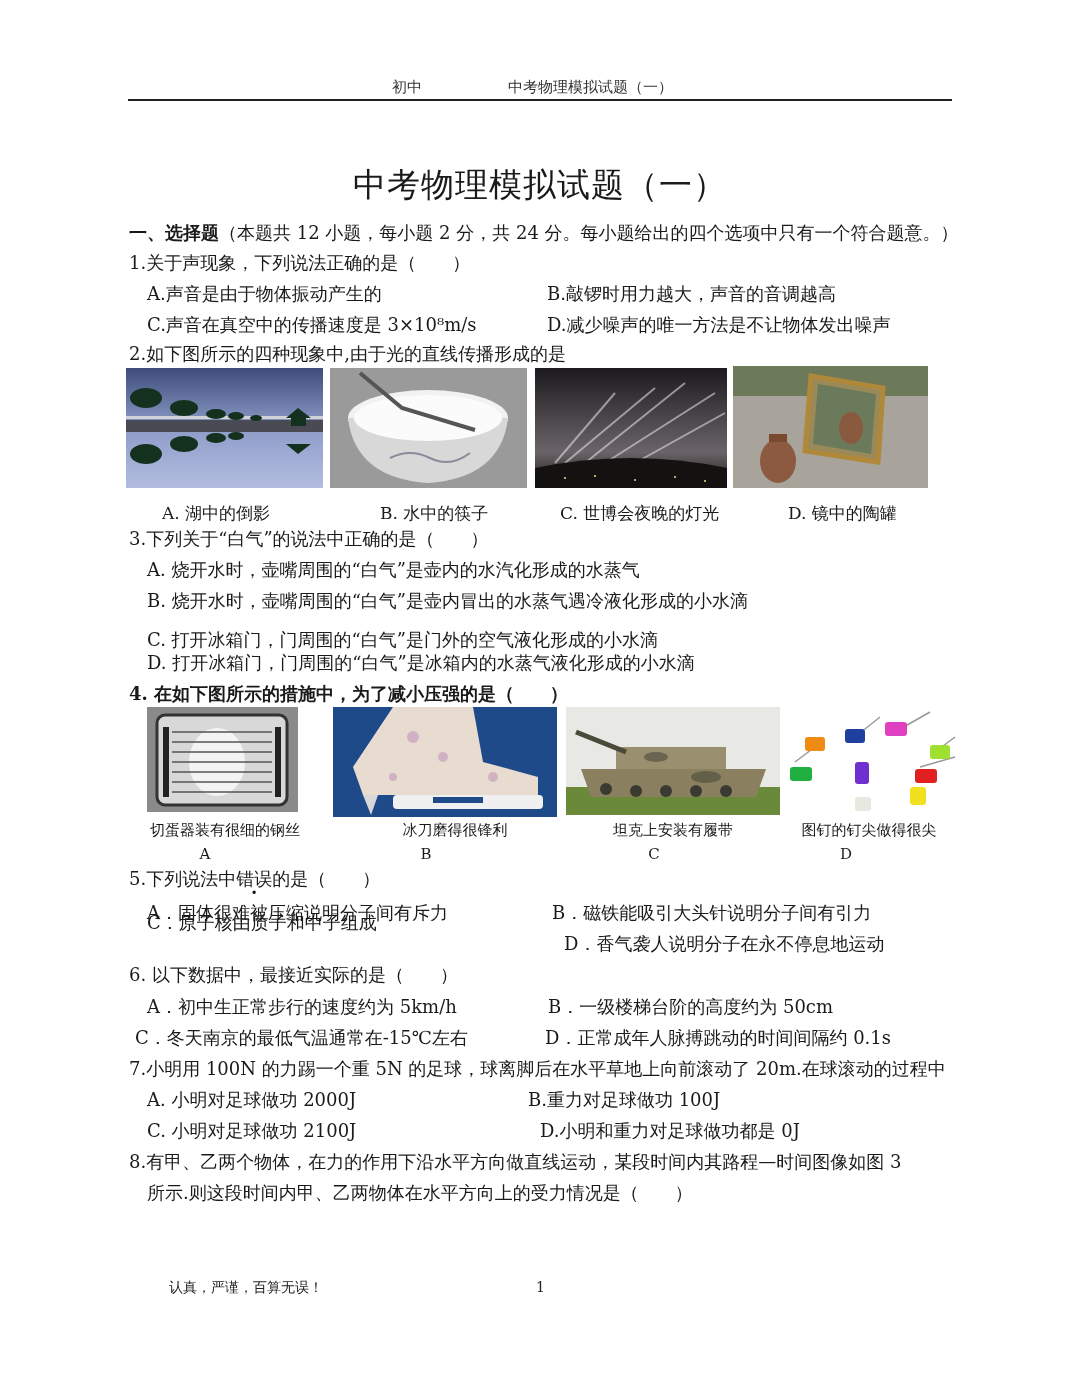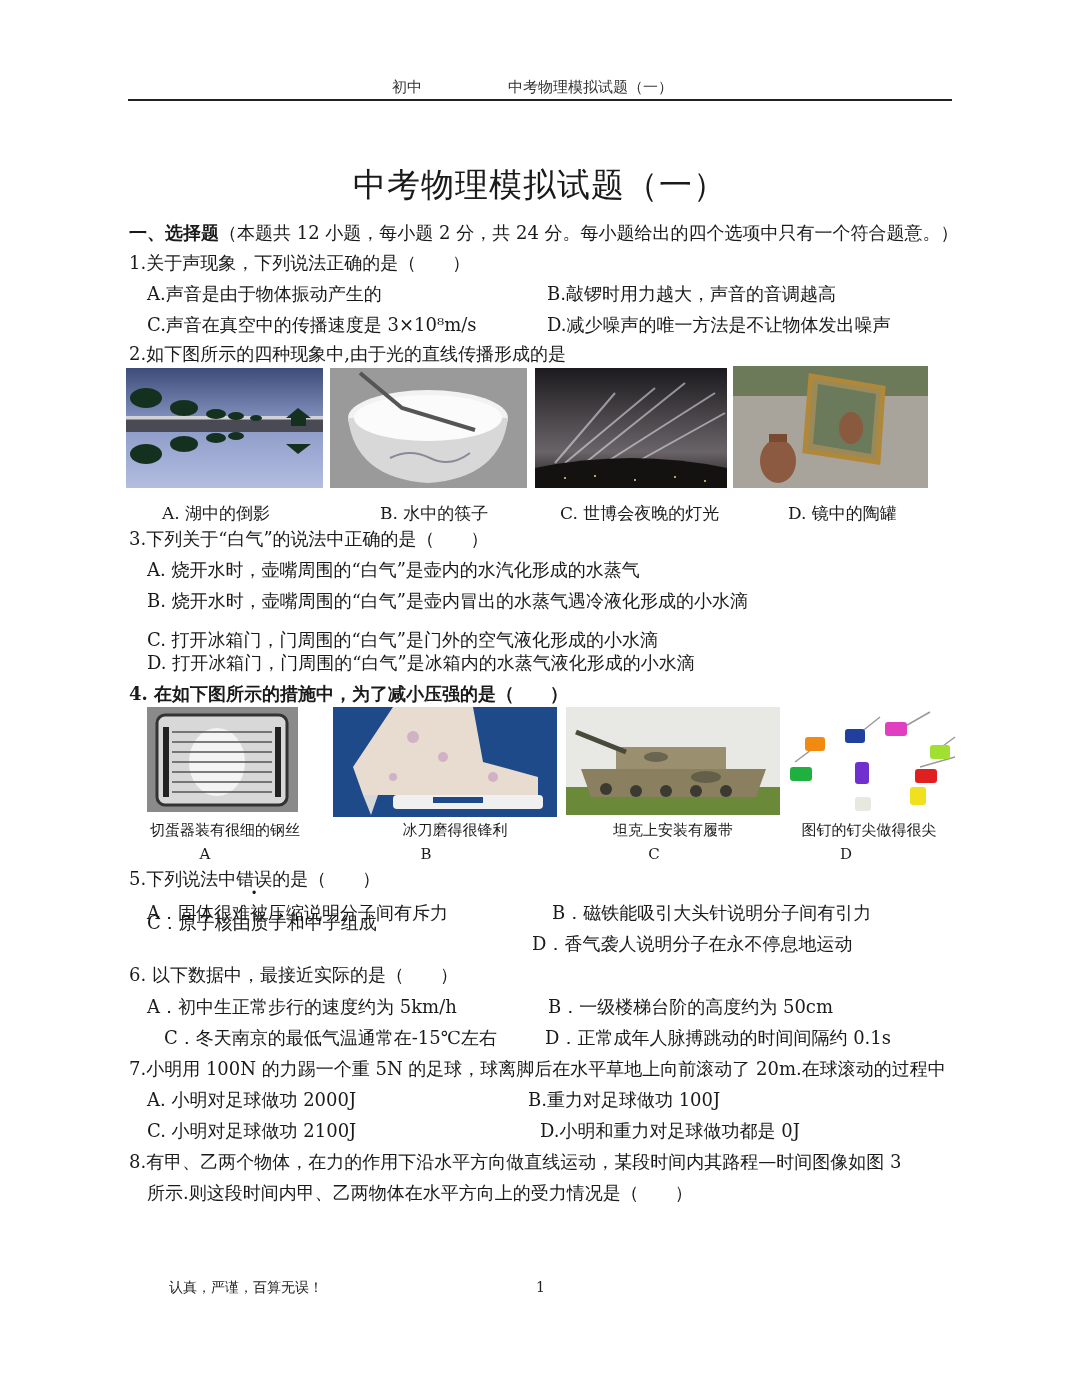--- a/index.html
+++ b/index.html
@@ -215,26 +215,26 @@
 <div class="abs letter" style="left:416px; top:845px; width:20px;">B</div>
 <div class="abs letter" style="left:644px; top:845px; width:20px;">C</div>
 <div class="abs letter" style="left:836px; top:845px; width:20px;">D</div>
 
 <div class="abs line" style="left:129px; top:868px;">
   <span>5.下列说法中</span><span class="dot">错误</span><span>的是（　　）</span>
 </div>
 <div class="abs line" style="left:147px; top:902px;">A．固体很难被压缩说明分子间有斥力</div>
 <div class="abs line" style="left:552px; top:902px;">B．磁铁能吸引大头针说明分子间有引力</div>
 <div class="abs line" style="left:147px; top:912px;">C．原子核由质子和中子组成</div>
-<div class="abs line" style="left:532px; top:933px;">D．香气袭人说明分子在永不停息地运动</div>
+<div class="abs line" style="left:564px; top:933px;">D．香气袭人说明分子在永不停息地运动</div>
 
 <div class="abs line" style="left:129px; top:964px;">6. 以下数据中，最接近实际的是（　　）</div>
 <div class="abs line" style="left:147px; top:996px;">A．初中生正常步行的速度约为 5km/h</div>
 <div class="abs line" style="left:548px; top:996px;">B．一级楼梯台阶的高度约为 50cm</div>
-<div class="abs line" style="left:164px; top:1027px;">C．冬天南京的最低气温通常在-15℃左右</div>
+<div class="abs line" style="left:135px; top:1027px;">C．冬天南京的最低气温通常在-15℃左右</div>
 <div class="abs line" style="left:545px; top:1027px;text-align:center;">D．正常成年人脉搏跳动的时间间隔约 0.1s</div>
 
 <div class="abs line" style="left:129px; top:1058px;">7.小明用 100N 的力踢一个重 5N 的足球，球离脚后在水平草地上向前滚动了 20m.在球滚动的过程中</div>
 <div class="abs line" style="left:147px; top:1089px;">A. 小明对足球做功 2000J</div>
 <div class="abs line" style="left:528px; top:1089px;">B.重力对足球做功 100J</div>
 <div class="abs line" style="left:147px; top:1120px;">C. 小明对足球做功 2100J</div>
 <div class="abs line" style="left:540px; top:1120px;">D.小明和重力对足球做功都是 0J</div>
 
 <div class="abs line" style="left:129px; top:1151px;">8.有甲、乙两个物体，在力的作用下沿水平方向做直线运动，某段时间内其路程—时间图像如图 3</div>
 <div class="abs line" style="left:147px; top:1182px;">所示.则这段时间内甲、乙两物体在水平方向上的受力情况是（　　）</div>

